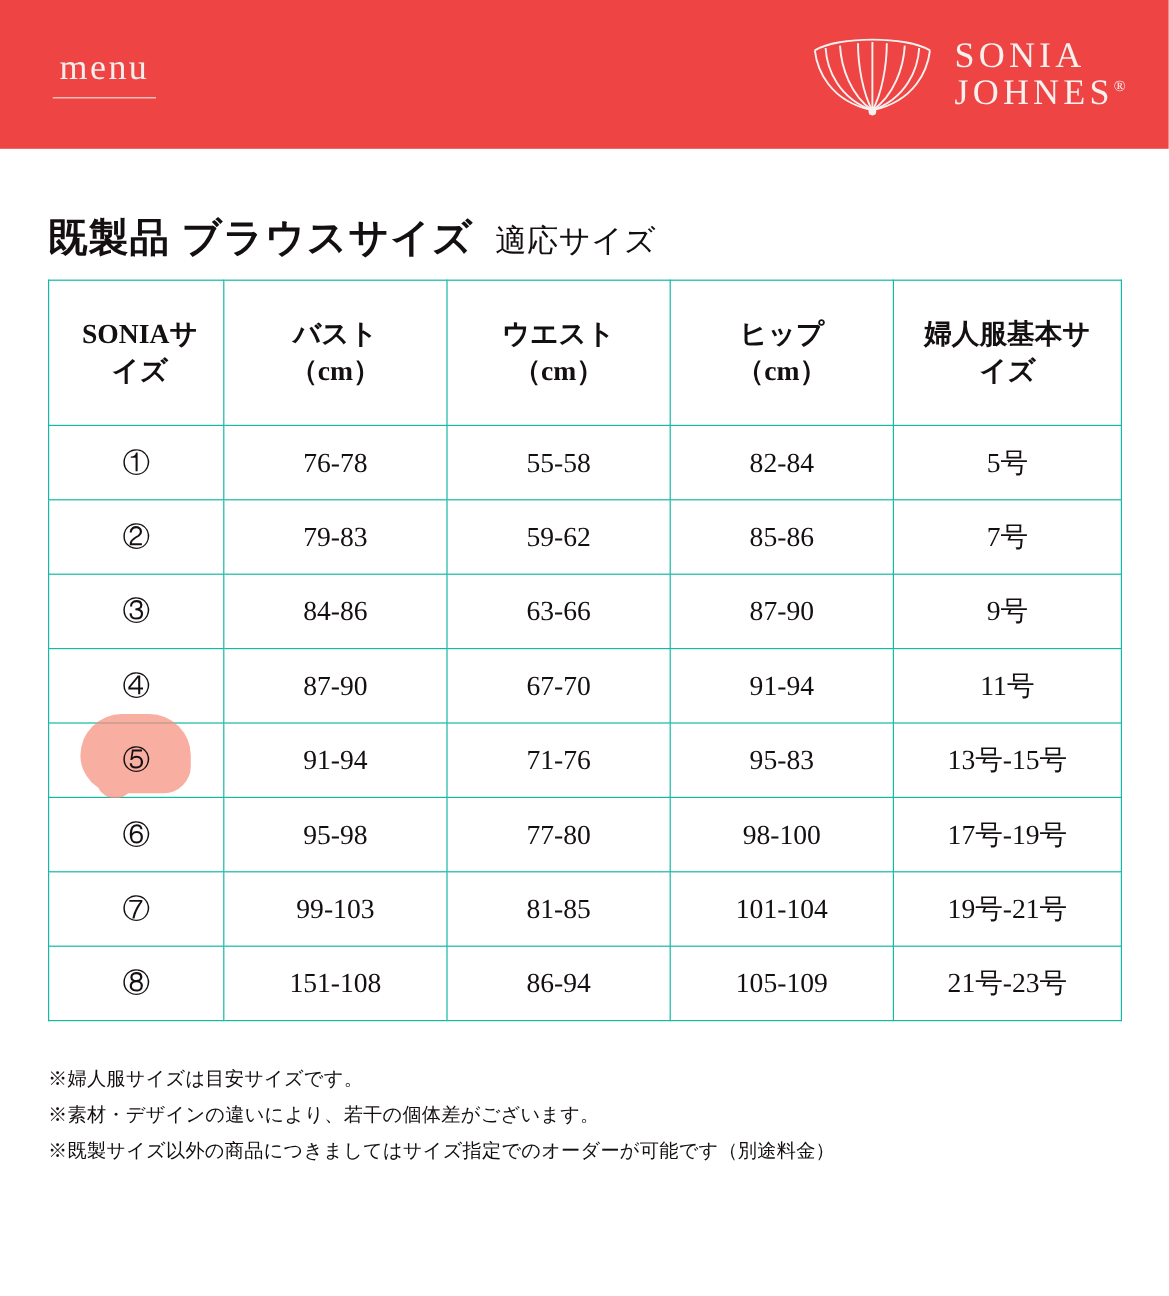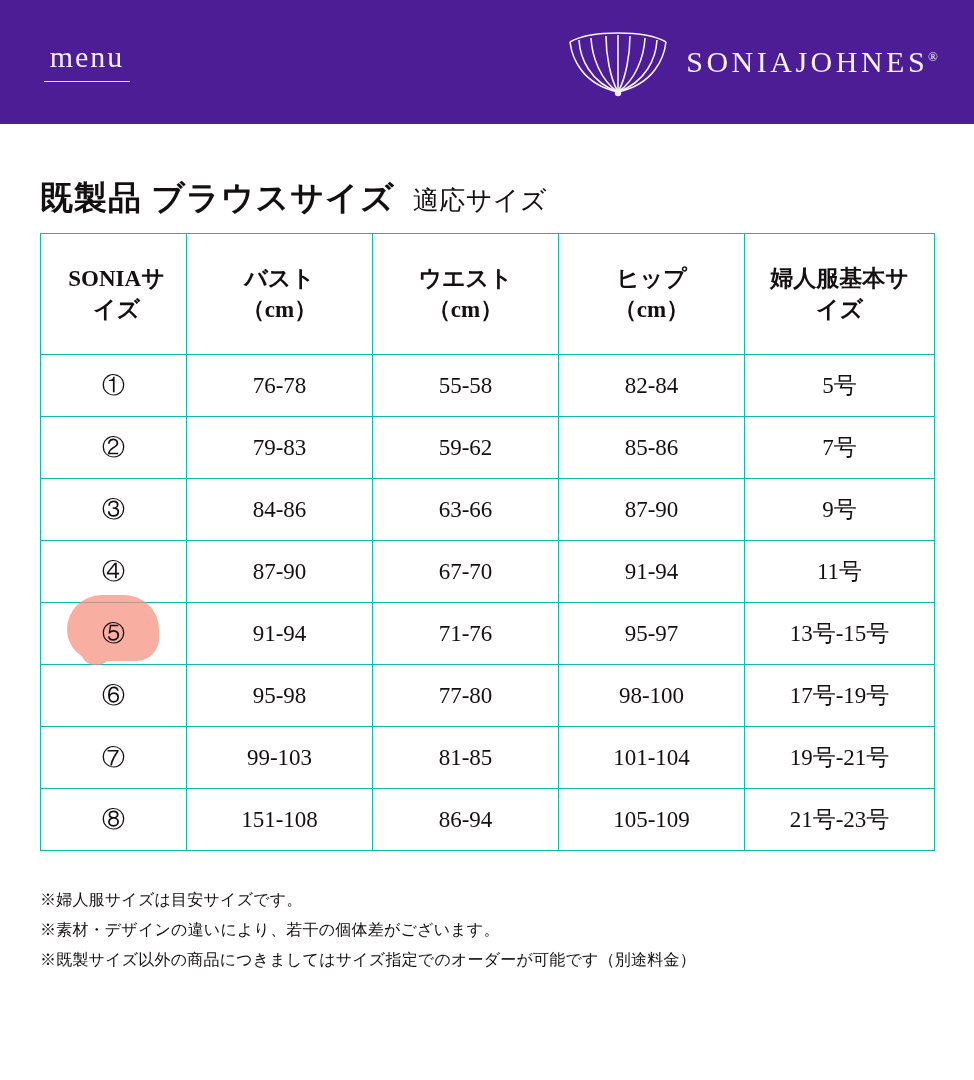--- a/index.html
+++ b/index.html
@@ -13,21 +13,21 @@
     font-family: "Liberation Serif", "DejaVu Serif", serif;
     color: #1a1416;
     position: relative;
     overflow: hidden;
   }
 
   
   .header {
     width: 100%;
     height: 124px;
-    background: #4c1d95;
+    background: #ef4444;
     display: flex;
     align-items: center;
     justify-content: space-between;
     box-sizing: border-box;
     padding: 0 36px 0 44px;
   }
   .menu-button {
     display: inline-flex;
     flex-direction: column;
     align-items: center;
@@ -53,21 +53,21 @@
     align-items: center;
     gap: 16px;
   }
   .brand-mark {
     width: 104px;
     height: 72px;
     position: relative;
   }
   .brand-text {
     display: flex;
-    flex-direction: row;
+    flex-direction: column;
     align-items: flex-start;
     line-height: 1.05;
   }
   .brand-line {
     color: #f6f1ef;
     font-family: "Liberation Serif", serif;
     font-size: 30px;
     letter-spacing: 3.5px;
     white-space: nowrap;
   }
@@ -281,21 +281,21 @@
         <td>91-94</td>
         <td>11号</td>
       </tr>
       <tr>
         <td class="size-cell">
           <span class="highlight-blob"></span>
           <span class="cell-text">⑤</span>
         </td>
         <td>91-94</td>
         <td>71-76</td>
-        <td>95-97</td>
+        <td>95-83</td>
         <td>13号-15号</td>
       </tr>
       <tr>
         <td class="size-cell"><span class="cell-text">⑥</span></td>
         <td>95-98</td>
         <td>77-80</td>
         <td>98-100</td>
         <td>17号-19号</td>
       </tr>
       <tr>

